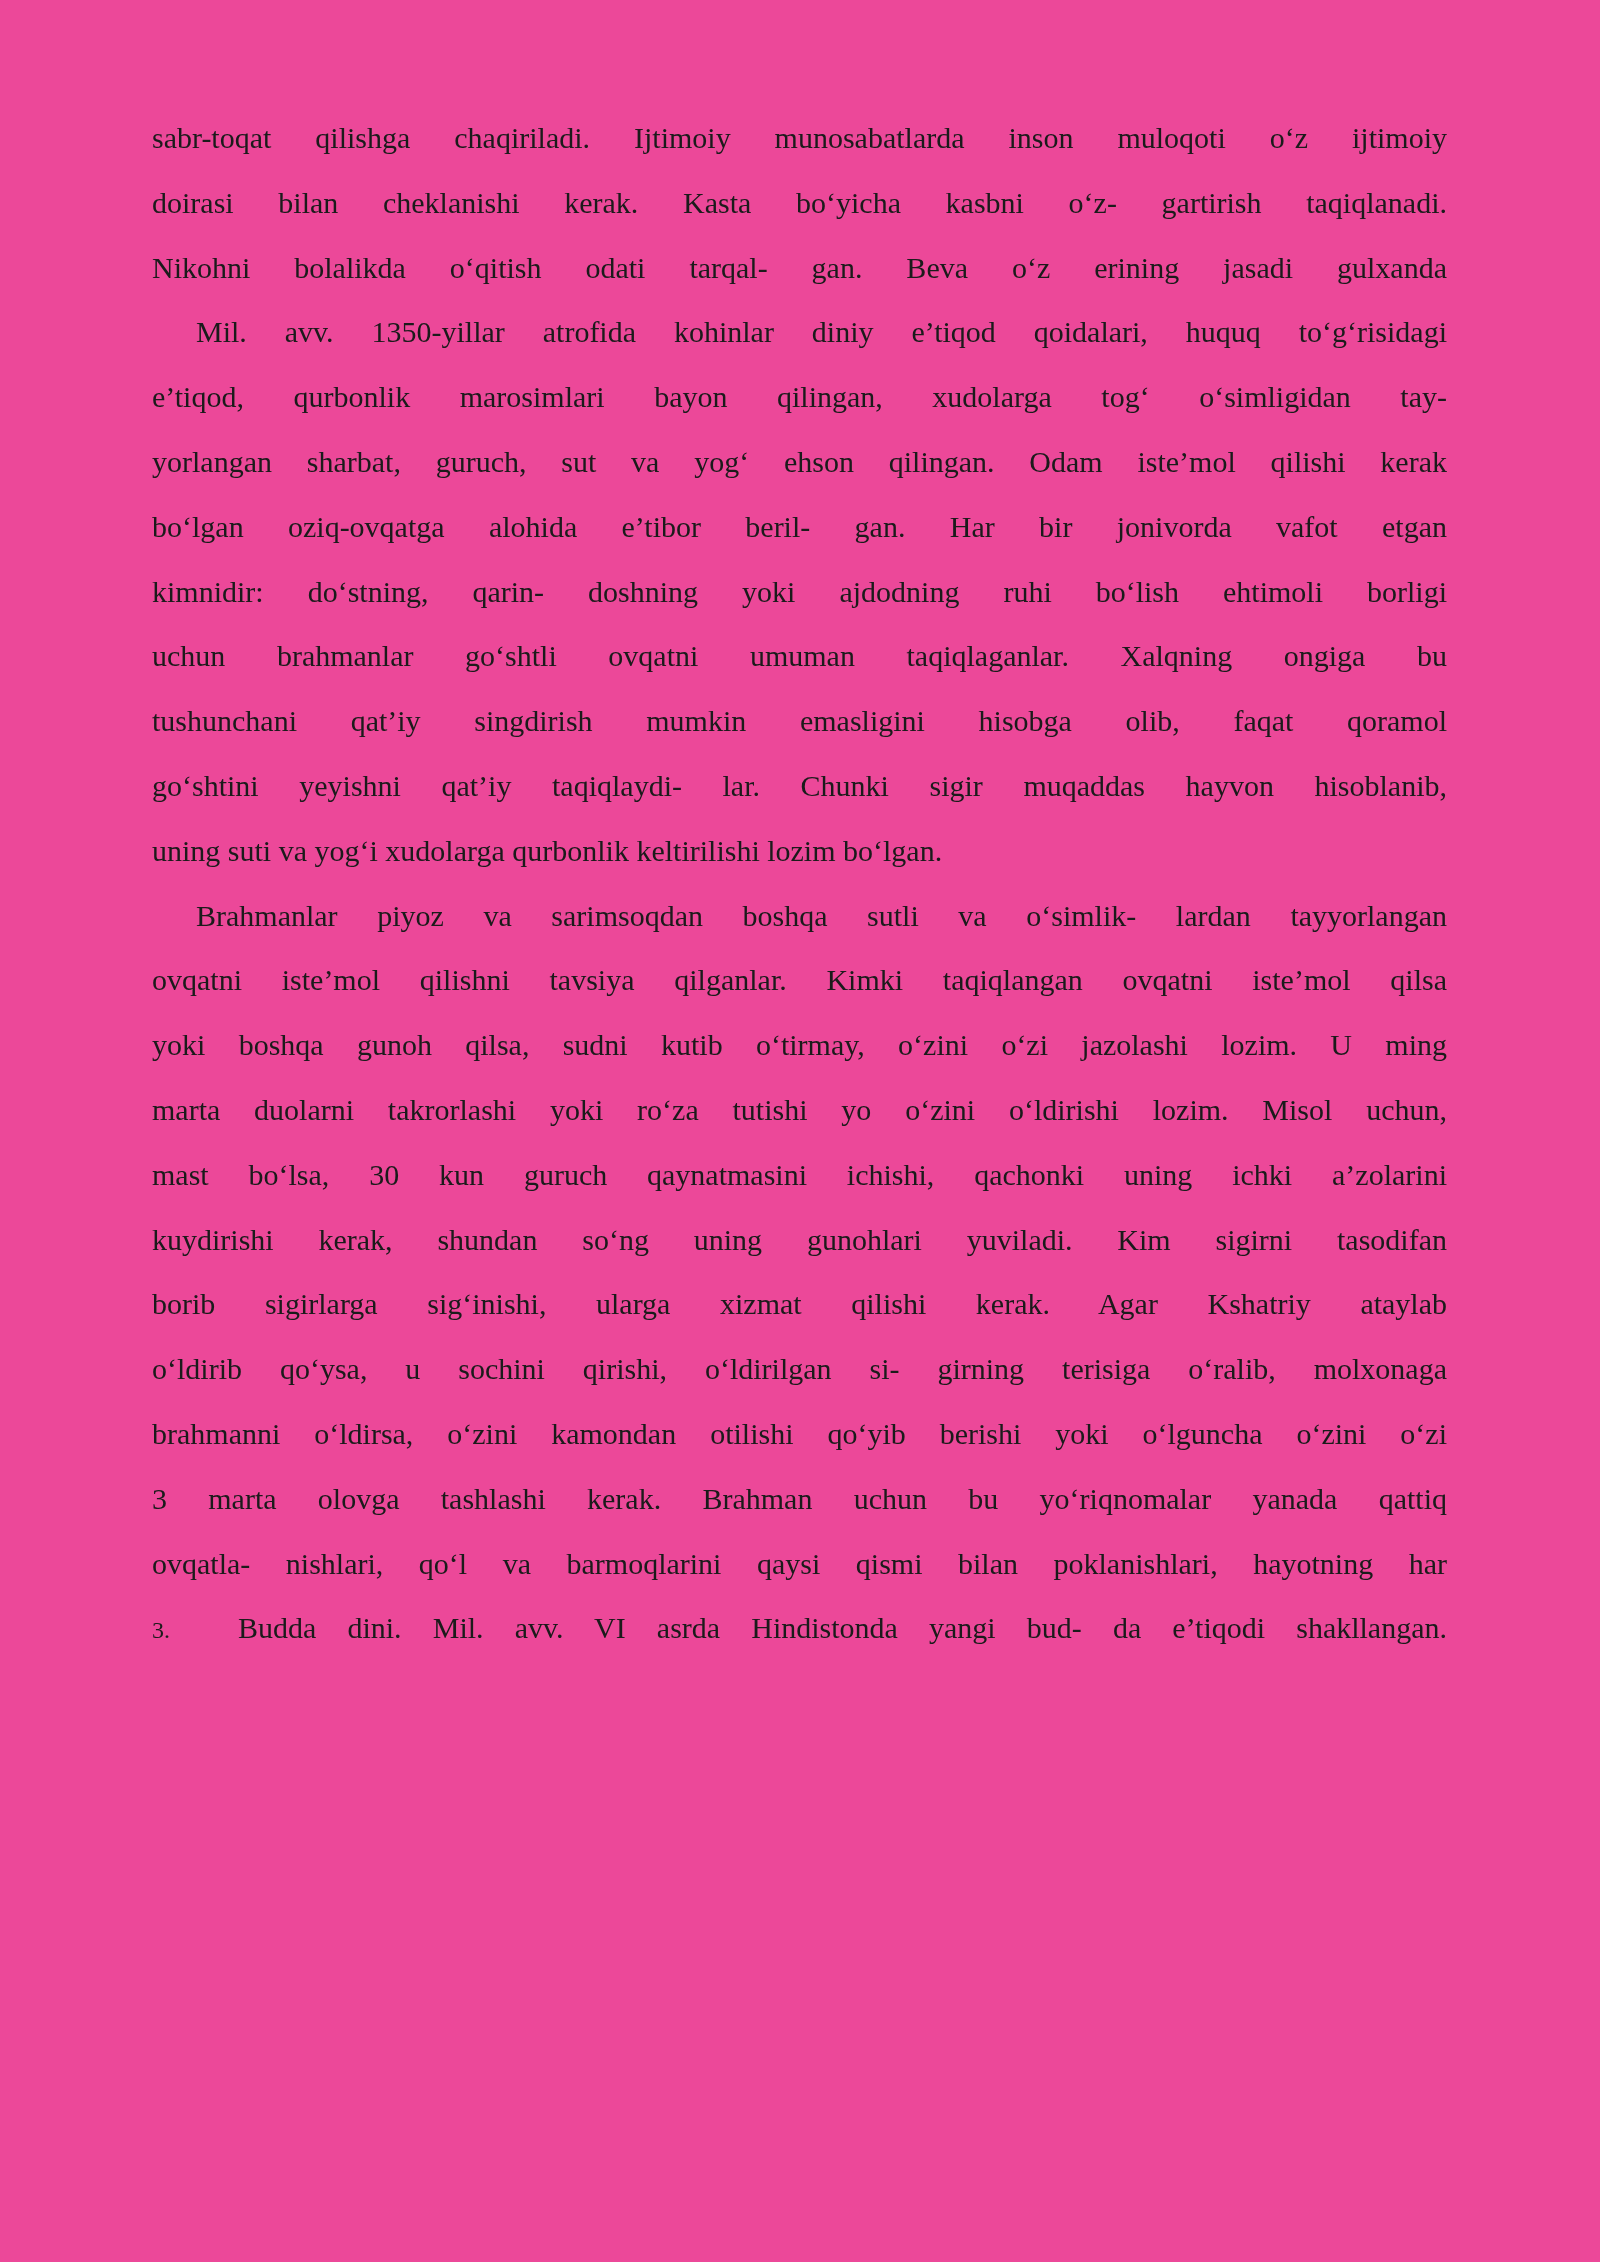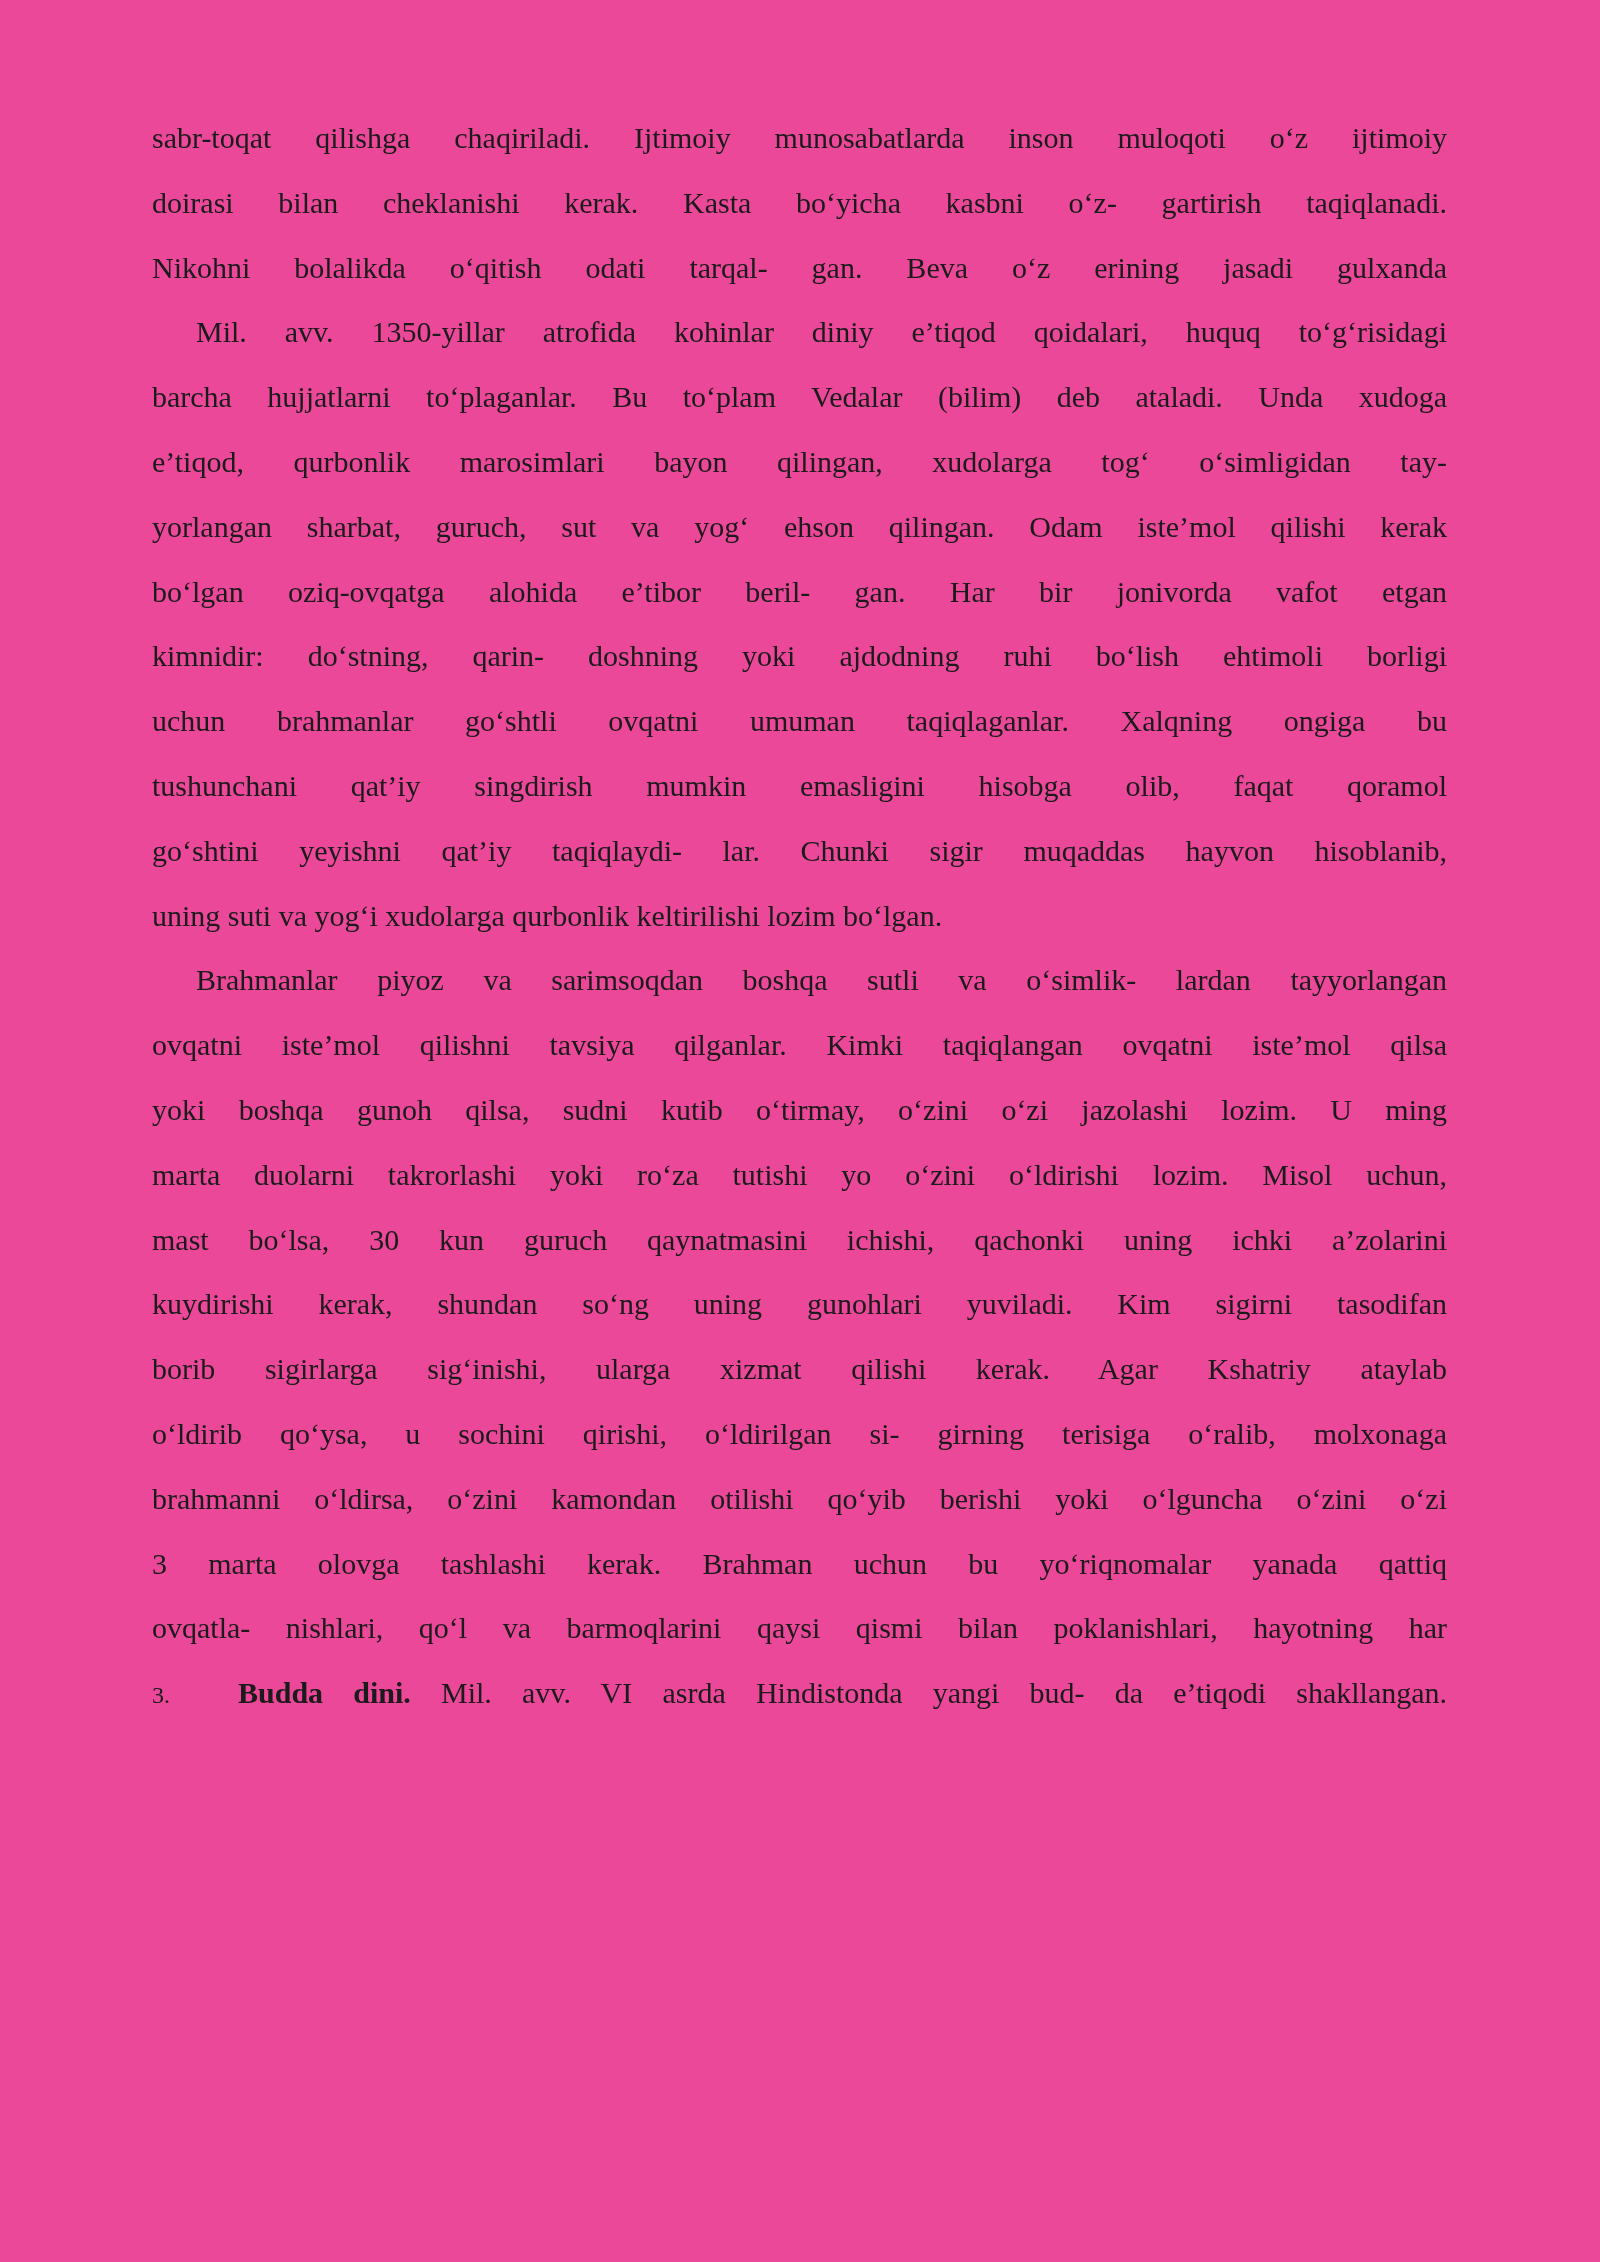--- a/index.html
+++ b/index.html
@@ -37,36 +37,35 @@
   .line.indent {
     padding-left: 44px;
   }
   .item-number {
     display: inline-block;
     width: 86px;
     font-size: 24px;
     vertical-align: baseline;
   }
   .lead-bold {
-    font-weight: 700;
+    font-weight: 400;
   }
 </style>
 </head>
 <body>
 
 <div class="page">
   <div class="text-block">
       <div class="paragraph">
         <div class="line">sabr-toqat qilishga chaqiriladi. Ijtimoiy munosabatlarda inson muloqoti o‘z ijtimoiy</div>
         <div class="line">doirasi bilan cheklanishi kerak. Kasta bo‘yicha kasbni o‘z- gartirish taqiqlanadi.</div>
         <div class="line">Nikohni bolalikda o‘qitish odati tarqal- gan. Beva o‘z erining jasadi gulxanda</div>
       </div>
       <div class="paragraph">
         <div class="line indent">Mil. avv. 1350-yillar atrofida kohinlar diniy e’tiqod qoidalari, huquq to‘g‘risidagi</div>
-        <div class="line">barcha hujjatlarni to‘plaganlar. Bu to‘plam Vedalar (bilim) deb ataladi. Unda xudoga</div>
         <div class="line">e’tiqod, qurbonlik marosimlari bayon qilingan, xudolarga tog‘ o‘simligidan tay-</div>
         <div class="line">yorlangan sharbat, guruch, sut va yog‘ ehson qilingan. Odam iste’mol qilishi kerak</div>
         <div class="line">bo‘lgan oziq-ovqatga alohida e’tibor beril- gan. Har bir jonivorda vafot etgan</div>
         <div class="line">kimnidir: do‘stning, qarin- doshning yoki ajdodning ruhi bo‘lish ehtimoli borligi</div>
         <div class="line">uchun brahmanlar go‘shtli ovqatni umuman taqiqlaganlar. Xalqning ongiga bu</div>
         <div class="line">tushunchani qat’iy singdirish mumkin emasligini hisobga olib, faqat qoramol</div>
         <div class="line">go‘shtini yeyishni qat’iy taqiqlaydi- lar. Chunki sigir muqaddas hayvon hisoblanib,</div>
         <div class="line last">uning suti va yog‘i xudolarga qurbonlik keltirilishi lozim bo‘lgan.</div>
       </div>
       <div class="paragraph">

